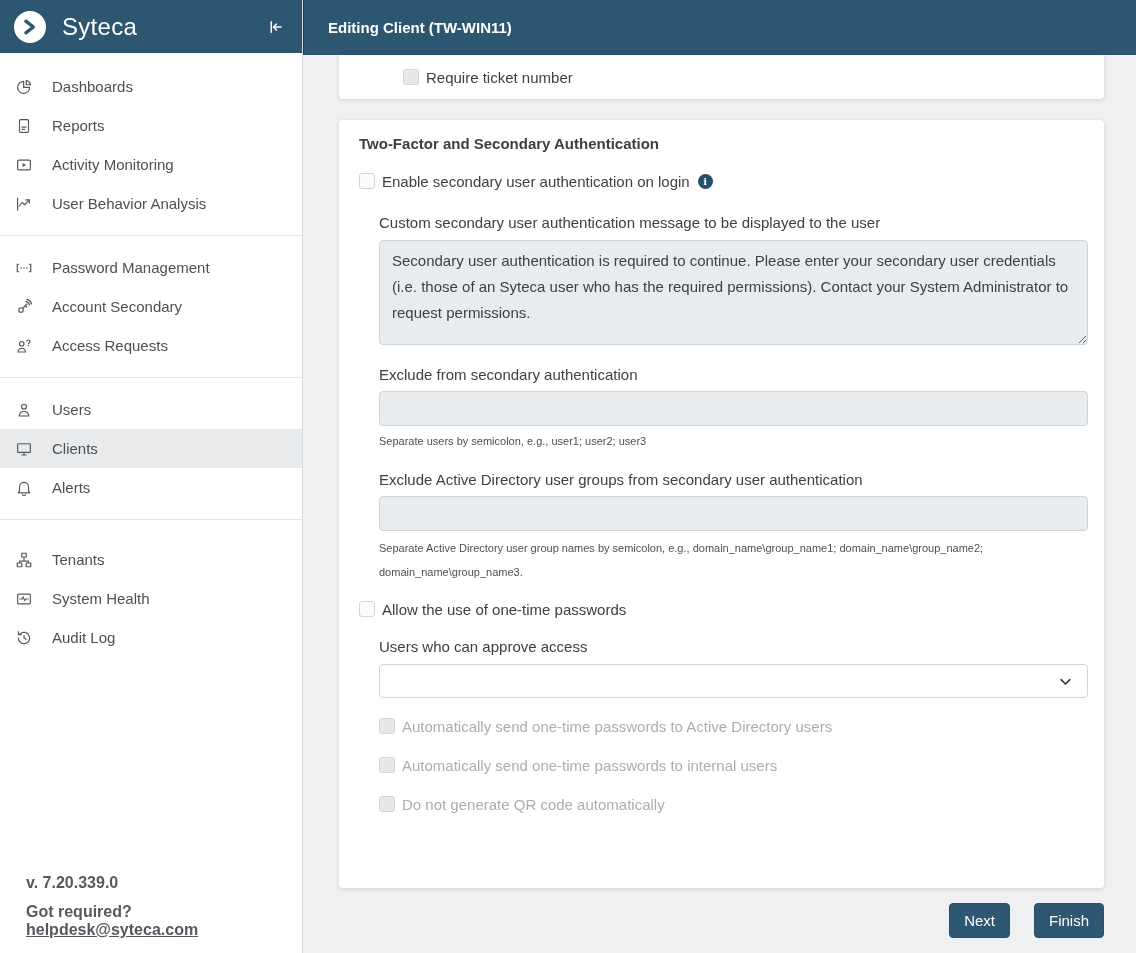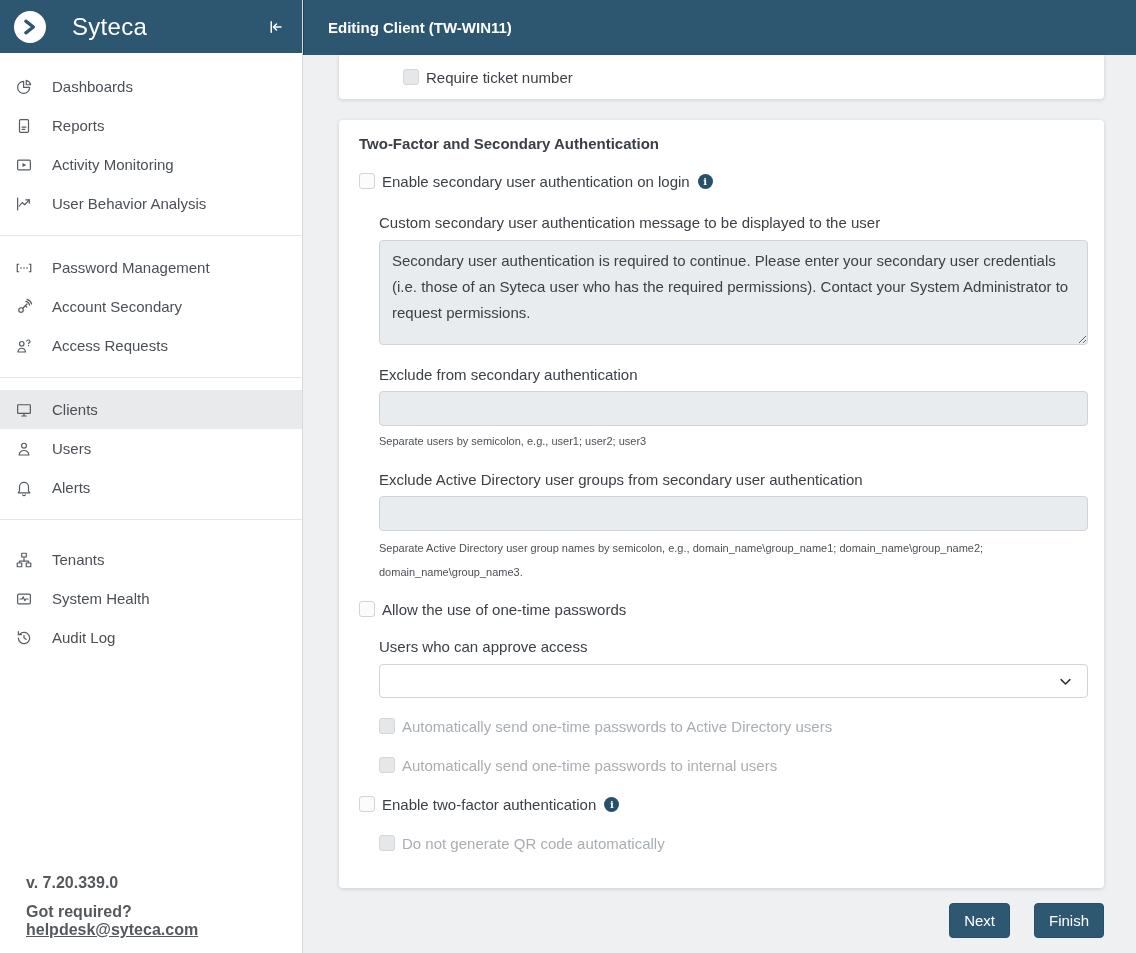--- a/index.html
+++ b/index.html
@@ -7,21 +7,21 @@
     font-family:"Liberation Sans", sans-serif; background:#eef0f2; }
   .app { display:flex; width:1136px; height:953px; }
 
   
   .sidebar { width:303px; background:#ffffff; border-right:1px solid #d7dadd;
     display:flex; flex-direction:column; position:relative; }
   .sidebar-header { height:53px; background:#2d5670; display:flex; align-items:center;
     padding:0 18px 0 14px; flex:none; }
   .logo-circle { width:32px; height:32px; background:#fff; border-radius:50%;
     display:flex; align-items:center; justify-content:center; flex:none; }
-  .brand-name { color:#fff; font-size:24px; font-weight:400; margin-left:26px; letter-spacing:.3px; }
+  .brand-name { color:#fff; font-size:24px; font-weight:400; margin-left:16px; letter-spacing:.3px; }
   .collapse-btn { margin-left:auto; color:#fff; display:flex; align-items:center; cursor:pointer; }
   .nav { padding-top:2px; }
   .nav-group { padding:12px 0; border-bottom:1px solid #e4e6e8; }
   .nav-group.last { border-bottom:none; padding-top:20px; }
   .nav-item { display:flex; align-items:center; height:39px; padding-left:14px;
     font-size:15px; color:#4b5056; cursor:pointer; }
   .nav-item.active { background:#e9eaeb; }
   .nav-icon { width:20px; height:20px; display:flex; align-items:center; justify-content:center;
     flex:none; color:#565b60; }
   .nav-label { margin-left:18px; }
@@ -172,37 +172,37 @@
                 <path d="M4 20c.4-3 2.4-5 5-5s4.6 2 5 5z"></path>
                 <path d="M15.5 5.5c.4-1 1.4-1.6 2.5-1.5 1.2.1 2 1 2 2 0 1.4-1.6 1.6-2 2.6"></path>
                 <path d="M18 11.2v.3"></path>
               </svg>
           </span>
             <span class="nav-label">Access Requests</span>
         </div>
       </div>
 
       <div class="nav-group">
+        <div class="nav-item">
+          <span class="nav-icon">
+            <svg width="18" height="18" viewBox="0 0 24 24" fill="none" stroke="currentColor" stroke-width="1.6" stroke-linecap="round" stroke-linejoin="round">
+                <circle cx="12" cy="7.5" r="3.2"></circle>
+                <path d="M5.5 20c.5-4 3.2-6 6.5-6s6 2 6.5 6z"></path>
+              </svg>
+          </span>
+            <span class="nav-label">Users</span>
+        </div>
         <div class="nav-item active">
           <span class="nav-icon">
             <svg width="18" height="18" viewBox="0 0 24 24" fill="none" stroke="currentColor" stroke-width="1.6" stroke-linecap="round" stroke-linejoin="round">
                 <rect x="3.5" y="5" width="17" height="11.5" rx="1"></rect>
                 <path d="M9 20h6M12 16.5V20"></path>
               </svg>
           </span>
             <span class="nav-label">Clients</span>
-        </div>
-        <div class="nav-item">
-          <span class="nav-icon">
-            <svg width="18" height="18" viewBox="0 0 24 24" fill="none" stroke="currentColor" stroke-width="1.6" stroke-linecap="round" stroke-linejoin="round">
-                <circle cx="12" cy="7.5" r="3.2"></circle>
-                <path d="M5.5 20c.5-4 3.2-6 6.5-6s6 2 6.5 6z"></path>
-              </svg>
-          </span>
-            <span class="nav-label">Users</span>
         </div>
         <div class="nav-item">
           <span class="nav-icon">
             <svg width="18" height="18" viewBox="0 0 24 24" fill="none" stroke="currentColor" stroke-width="1.6" stroke-linecap="round" stroke-linejoin="round">
                 <path d="M18 16v-5.5a6 6 0 0 0-12 0V16l-1.7 2.5h15.4z"></path>
                 <path d="M10.3 21.2a1.9 1.9 0 0 0 3.4 0"></path>
               </svg>
           </span>
             <span class="nav-label">Alerts</span>
         </div>
@@ -306,25 +306,20 @@
           <div class="cb-row dim mt18">
             <span class="cb gray"></span>
             <span class="lbl">Automatically send one-time passwords to Active Directory users</span>
           </div>
           <div class="cb-row dim mt19">
             <span class="cb gray"></span>
             <span class="lbl">Automatically send one-time passwords to internal users</span>
           </div>
         </div>
 
-        <div class="cb-row mt19">
-          <span class="cb"></span>
-          <span class="lbl">Enable two-factor authentication</span>
-          <span class="info-icon"></span>
-        </div>
 
         <div class="indent">
           <div class="cb-row dim mt19">
             <span class="cb gray"></span>
             <span class="lbl">Do not generate QR code automatically</span>
           </div>
         </div>
       </div>
 
       <div class="actions">

